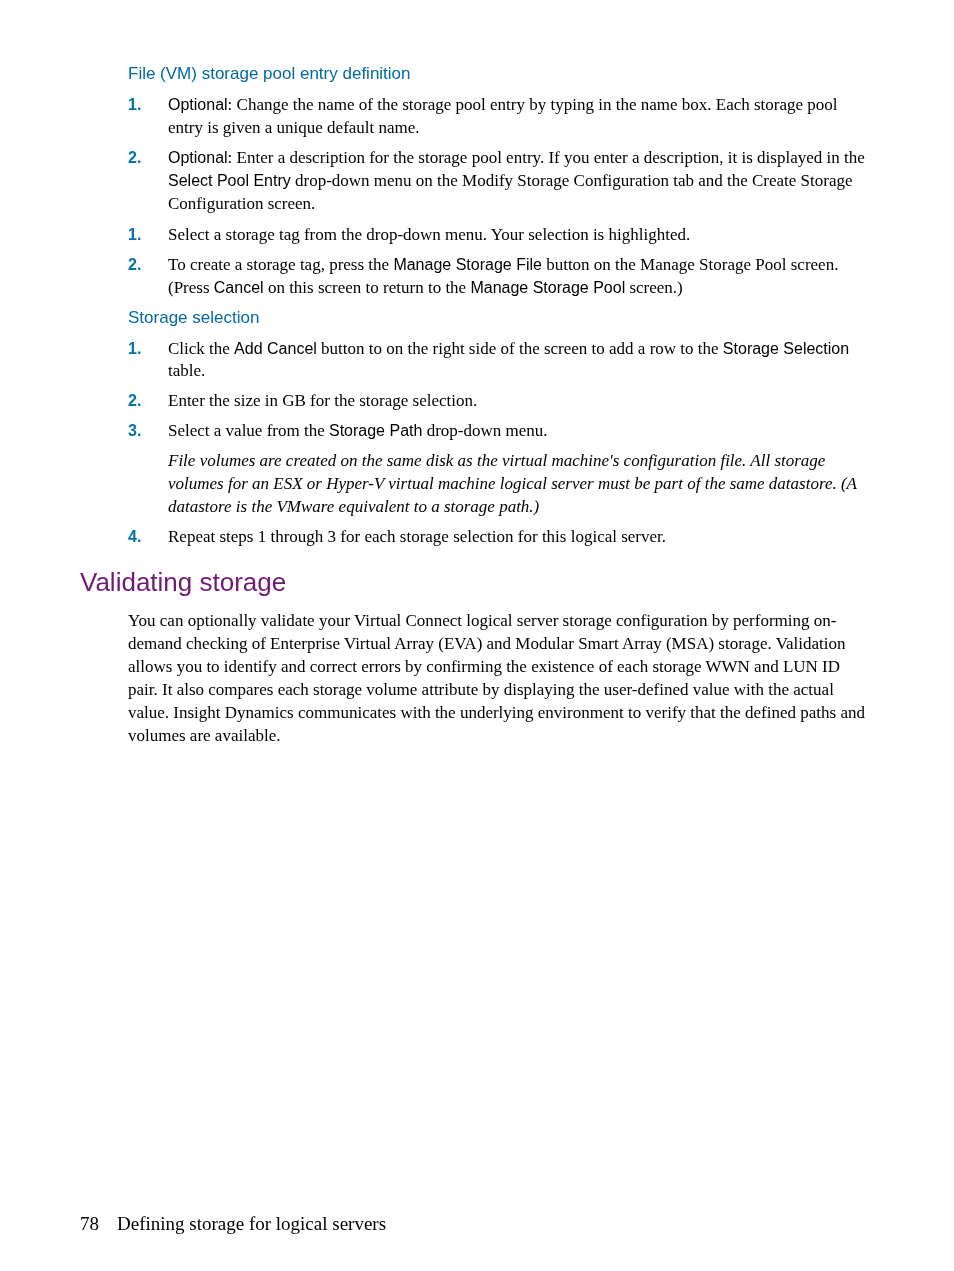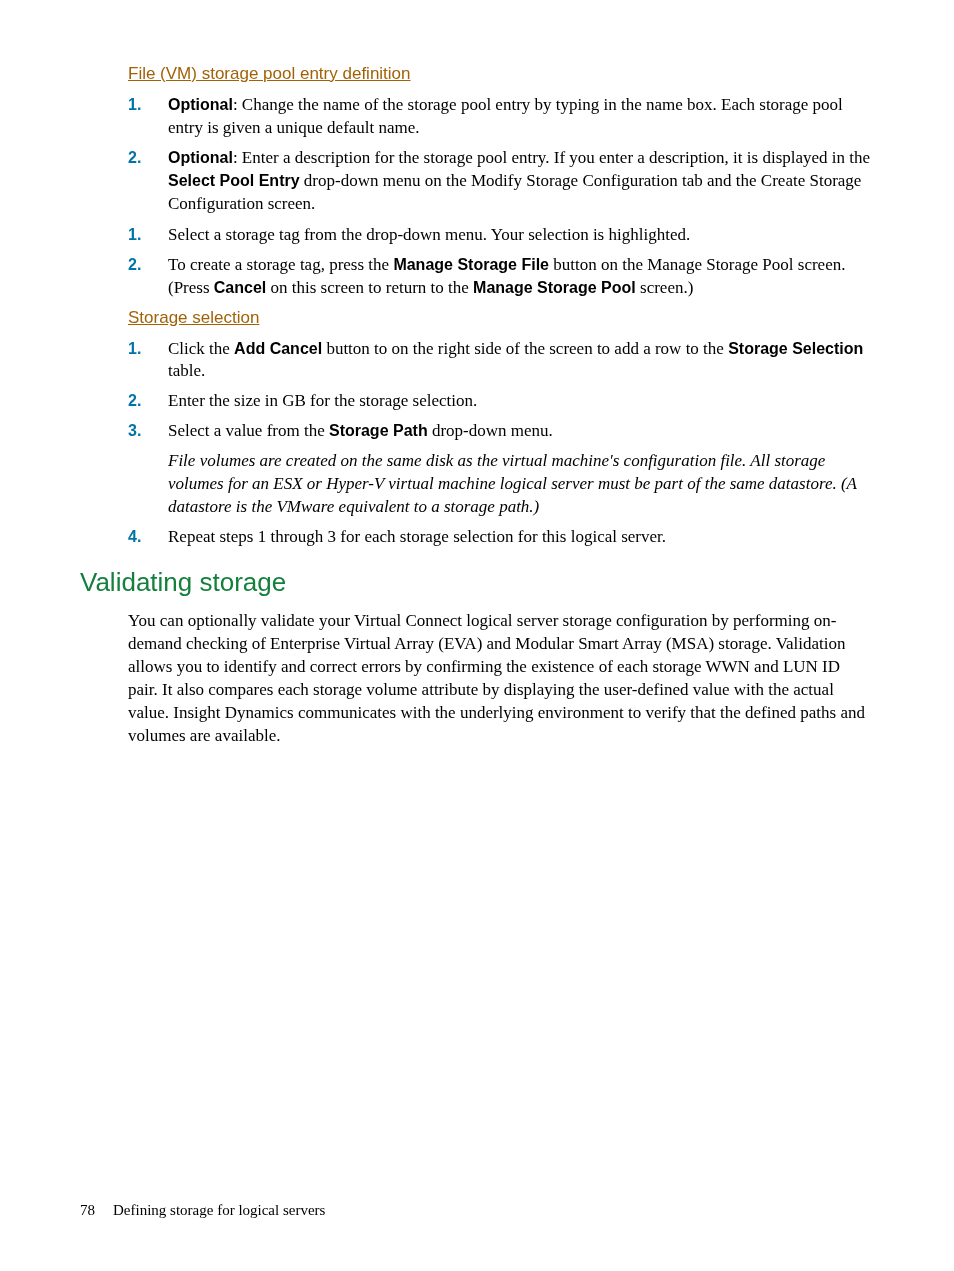--- a/index.html
+++ b/index.html
@@ -9,30 +9,29 @@
       background: #fff;
       font-family: Georgia, 'Times New Roman', serif;
       color: #000;
       position: relative;
       padding: 56px 80px 40px 80px;
     }
     .content { margin-left: 48px; }
     h3.subhead {
       font-family: Arial, Helvetica, sans-serif;
       font-weight: 400;
-      color: #a16207;
+      color: #0369a1;
       font-size: 17px;
       margin-top: 8px;
       margin-bottom: 10px;
-      text-decoration: underline;
     }
     h2.sectionhead {
       font-family: Arial, Helvetica, sans-serif;
       font-weight: 400;
-      color: #15803d;
+      color: #701a75;
       font-size: 26px;
       margin-top: 18px;
       margin-bottom: 12px;
       margin-left: -48px;
     }
     p.body {
       font-size: 17px;
       line-height: 1.35;
       margin-bottom: 10px;
     }
@@ -58,26 +57,26 @@
       font-weight: bold;
       color: #0073a8;
       font-size: 16px;
     }
     ol.numlist > li p.sub {
       margin-top: 7px;
       font-size: 17px;
       line-height: 1.35;
       font-style: italic;
     }
-    .b { font-family: Arial, Helvetica, sans-serif; font-weight: bold; font-size: 16px; }
+    .b { font-family: Arial, Helvetica, sans-serif; font-weight: normal; font-size: 16px; }
     .footer {
       position: absolute;
-      bottom: 52px;
+      bottom: 36px;
       left: 80px;
-      font-size: 15px;
+      font-size: 19px;
     }
     .footer .page { margin-right: 18px; }
   </style>
 </head>
 <body>
 
 <div class="content">
 
   <h3 class="subhead">File (VM) storage pool entry definition</h3>
   <ol class="numlist">

